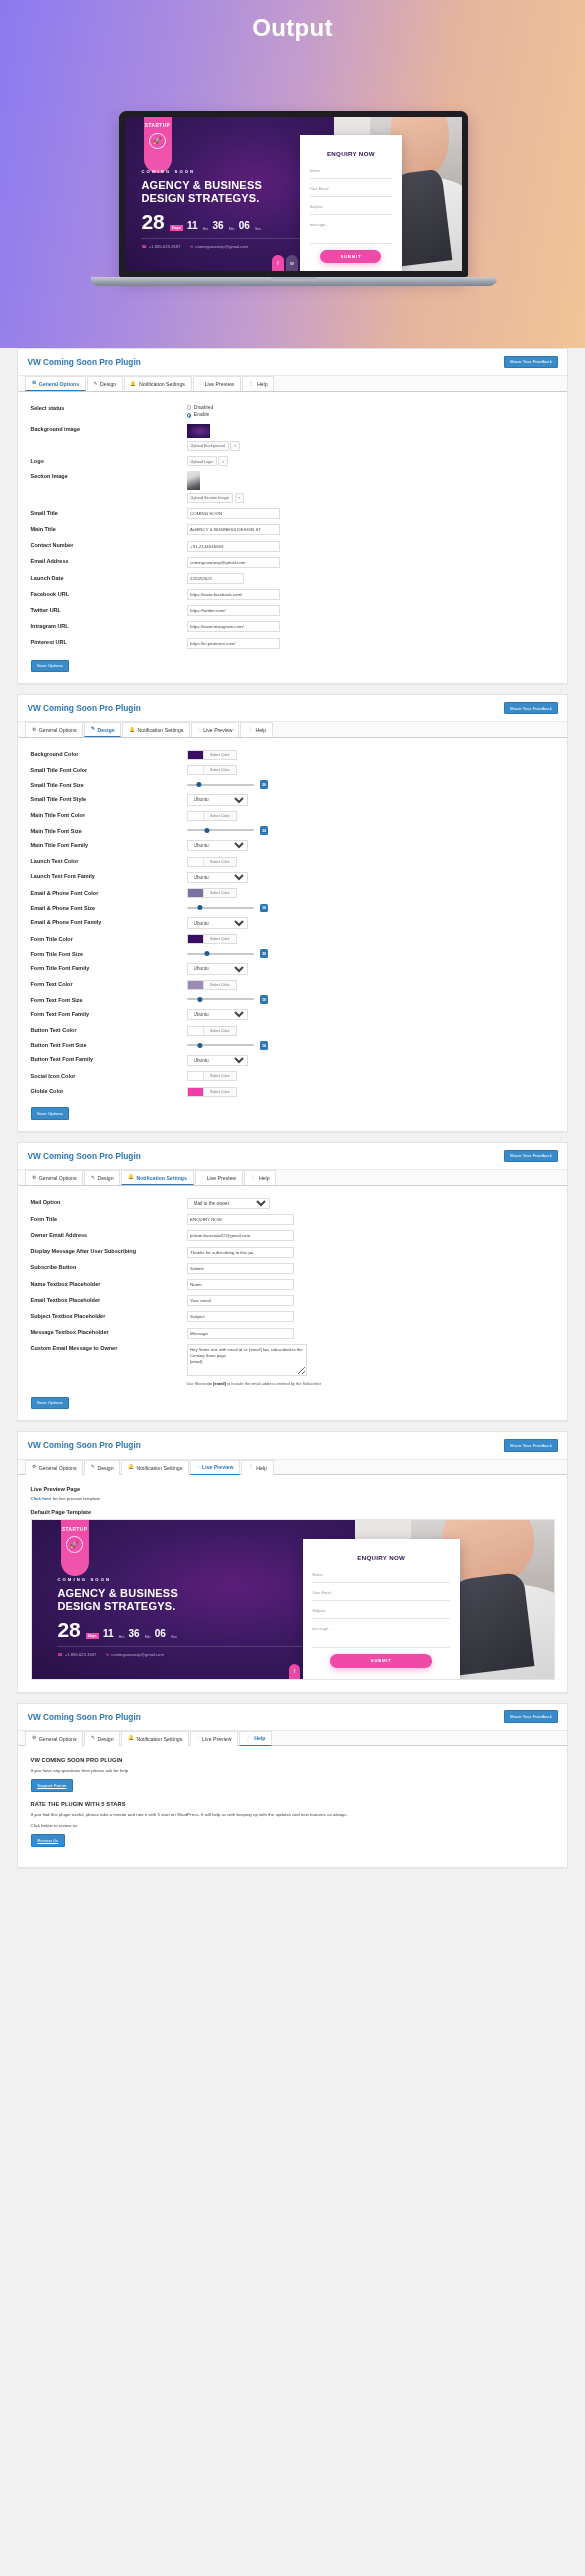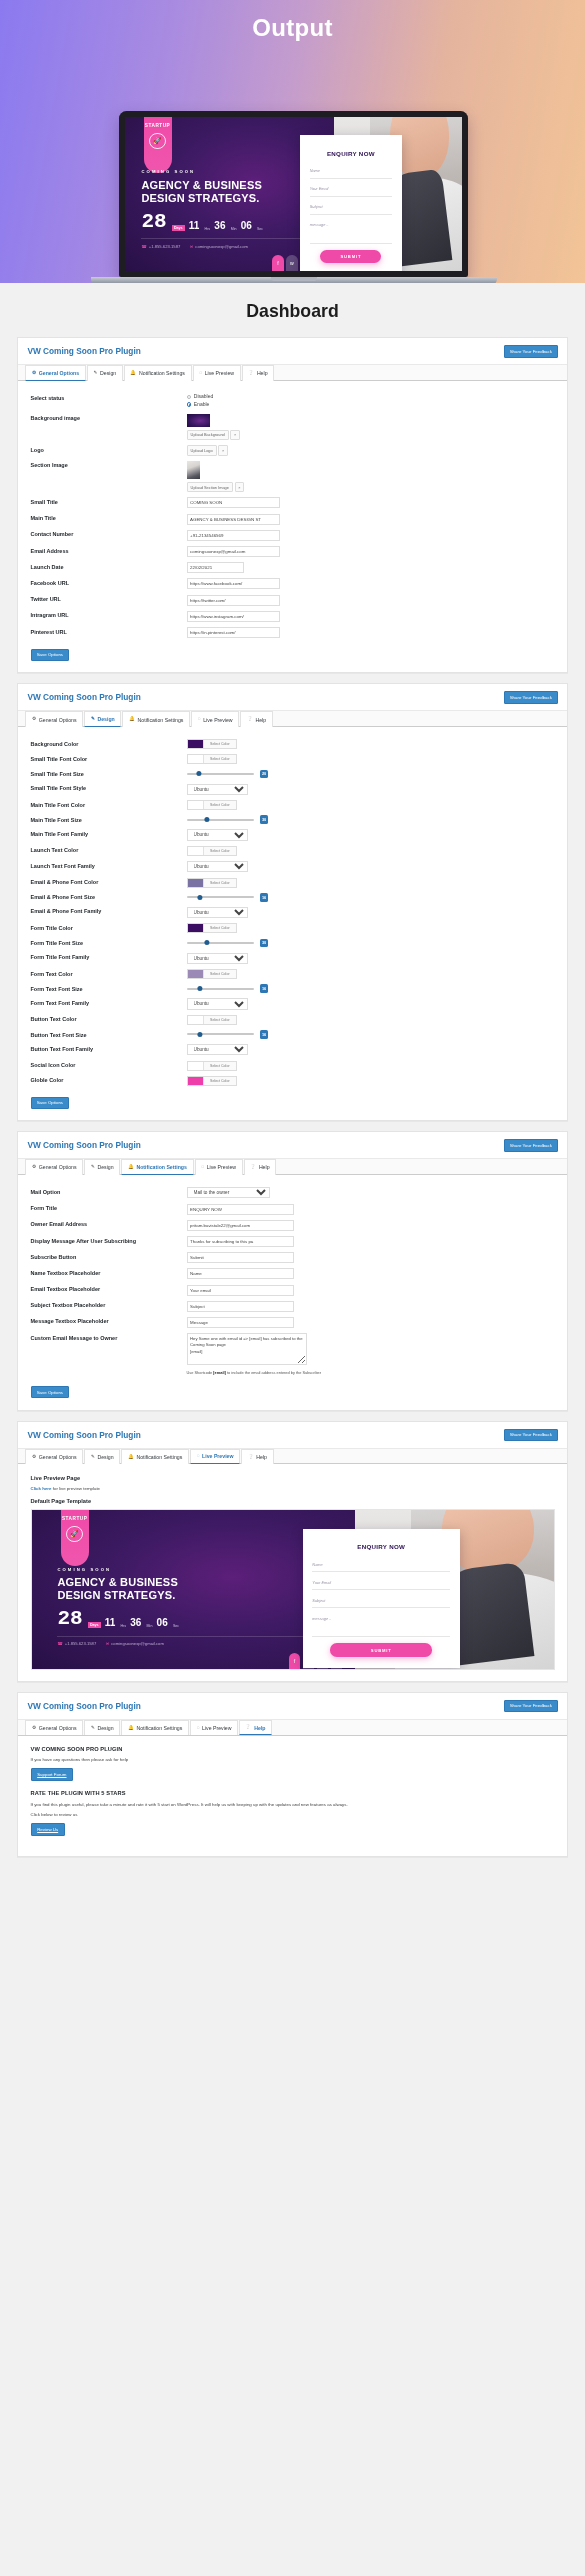--- a/index.html
+++ b/index.html
@@ -10,21 +10,21 @@
     font-family:"Liberation Sans", sans-serif;
     font-size:6.8px;
     color:#32373c;
     -webkit-font-smoothing:antialiased;
   }
 
   
   .hero{
     position:relative;
     width:585px;
-    height:283px;
+    height:348px;
     background:linear-gradient(100deg,#8b7af0 0%, #a98be0 28%, #c49ccd 48%, #e5b49e 72%, #f2c496 100%);
     overflow:hidden;
   }
   .hero-title{
     position:absolute; top:13.5px; left:0; right:0;
     text-align:center;
     font-size:24px;
     font-weight:bold;
     color:#ffffff;
     letter-spacing:0.3px;
@@ -128,21 +128,21 @@
   }
   .cs-small{
     color:#fff; font-size:4.2px; letter-spacing:2.1px; font-weight:bold;
     margin-bottom:4.7px;
   }
   .cs-main{
     color:#fff; font-size:11px; font-weight:bold; line-height:1.18;
     letter-spacing:0.2px; max-width:156px;
   }
   .cs-count{ display:flex; align-items:flex-end; gap:4.2px; margin-top:8.3px; }
-  .cs-count .num{ color:#fff; font-size:21px; font-weight:bold; line-height:.85;font-family:Liberation Mono, monospace; }
+  .cs-count .num{ color:#fff; font-size:21px; font-weight:bold; line-height:.85; }
   .cs-count .num2{ color:#fff; font-size:10px; font-weight:bold; line-height:1; }
   .cs-count .unit{ color:#c9bcdd; font-size:3.6px; margin-left:1px; }
   .cs-count .unit.days{
     background:#ef4aa8; color:#fff; padding:1px 2.1px; font-size:3.6px; font-weight:bold;
   }
   .cs-contact{
     margin-top:7.3px; padding-top:4.7px;
     border-top:0.5px solid rgba(255,255,255,.16);
     display:flex; gap:9.4px;
     color:#b9aacd; font-size:4.2px;
@@ -444,21 +444,20 @@
 
       </div>
     </div>
     <div class="laptop-base">
       <div class="laptop-notch"></div>
     </div>
   </div>
 </div>
 
 <div class="dash-wrap">
-  <div class="dash-title">Dashboard</div>
 
   <div class="card">
     <div class="card-head">
       <h2>VW Coming Soon Pro Plugin</h2>
       <button class="btn-blue">Share Your Feedback</button>
     </div>
     <div class="tabs">
       <div class="tab active">
           <span class="tico">⚙</span>
           <span>General Options</span>

